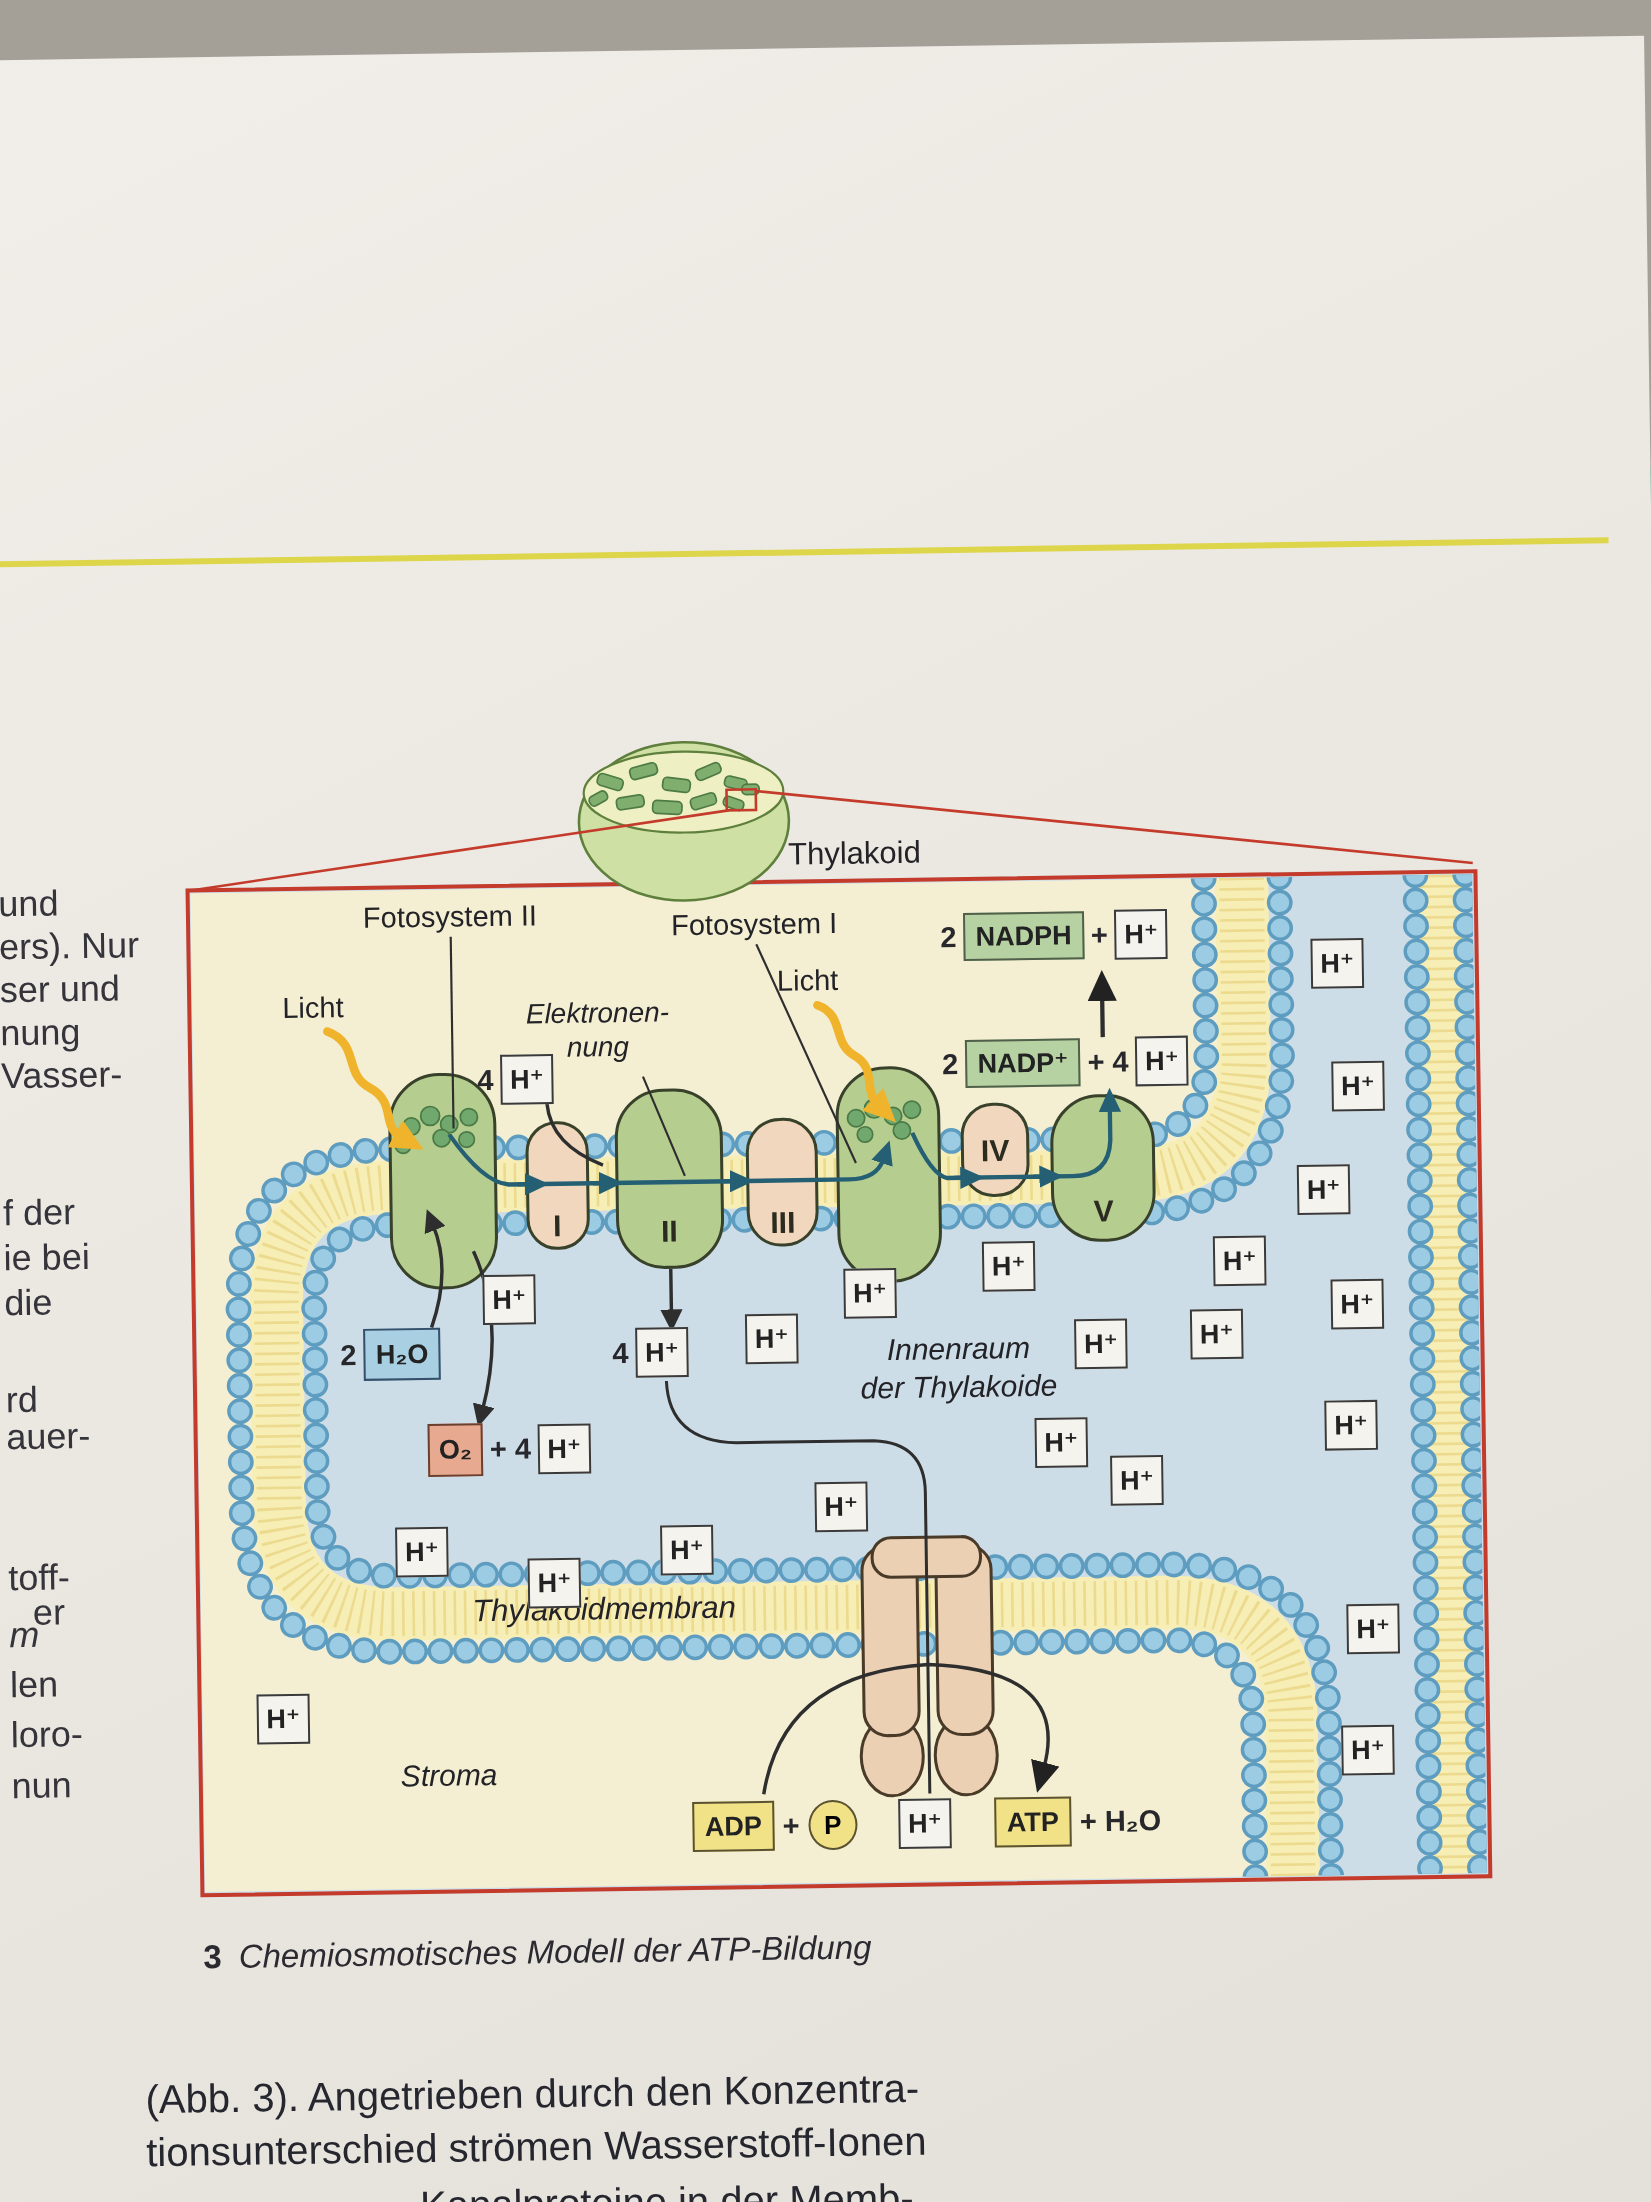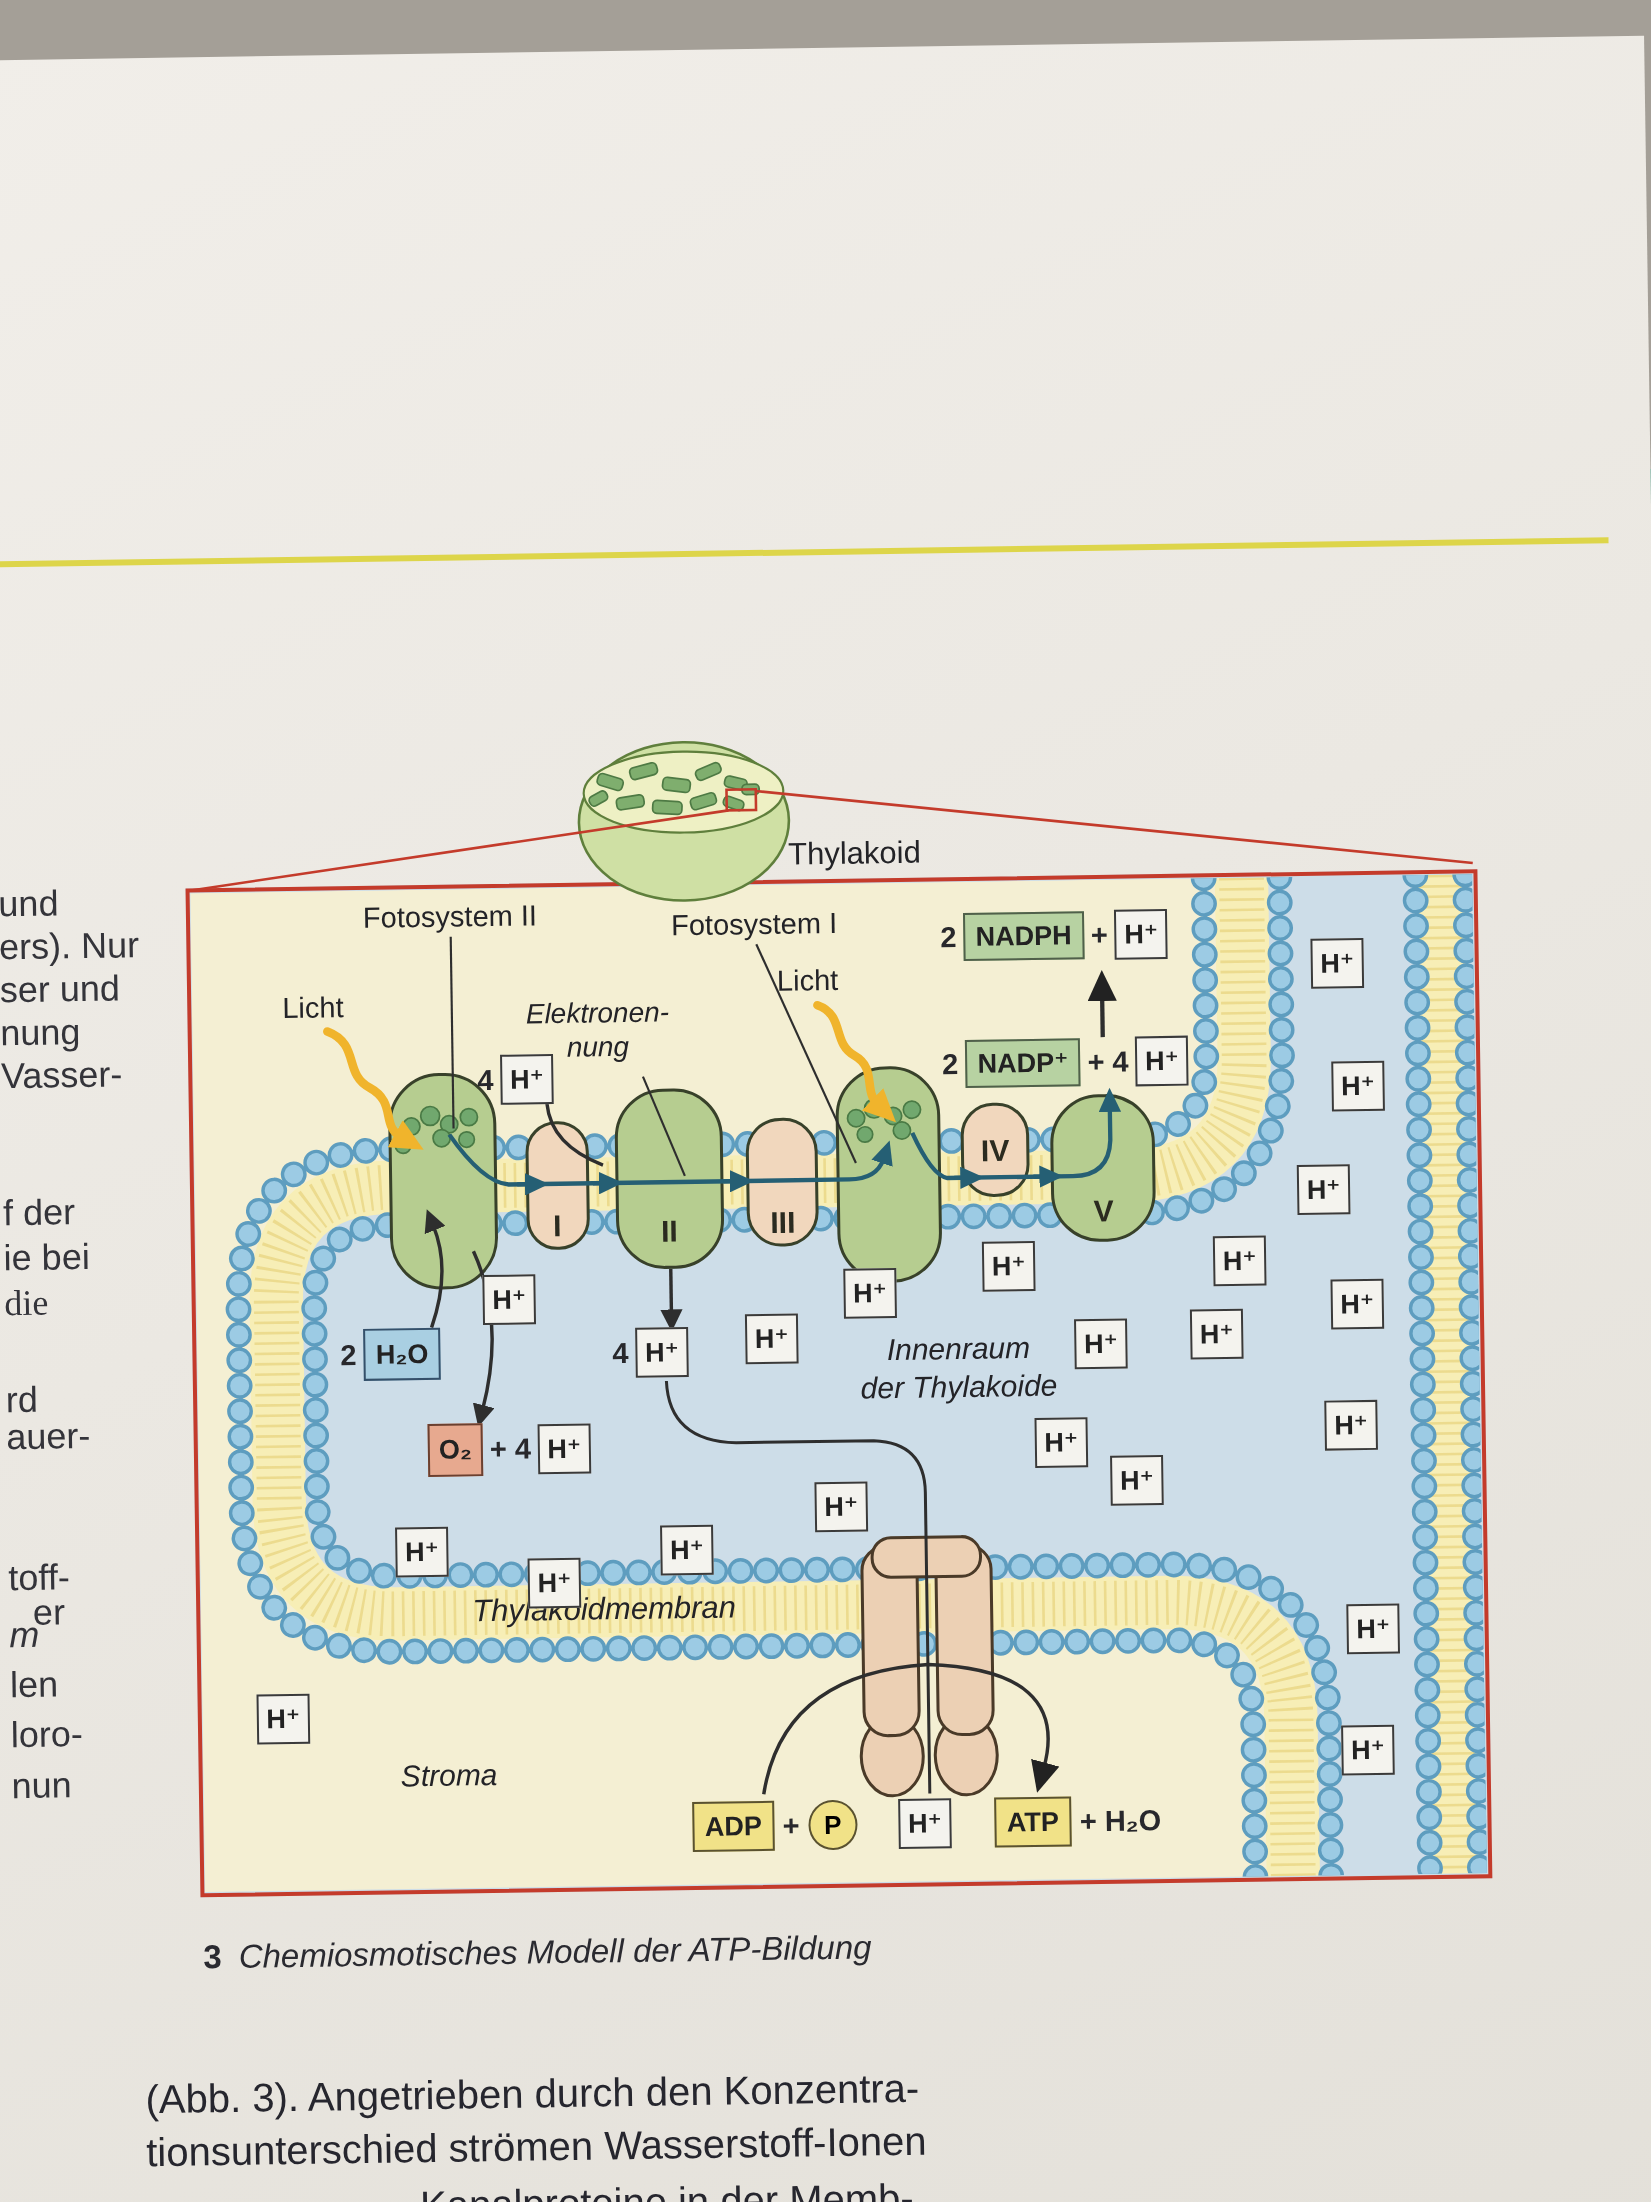--- a/index.html
+++ b/index.html
@@ -268,21 +268,21 @@
       <div class="para-line" style="left:404px;top:2177px;">Kanalproteine in der Memb-</div>
 
       <div id="margin-col">
           <div class="margin-frag" style="top: 871px;">und</div>
           <div class="margin-frag" style="top: 914px;">ers). Nur</div>
           <div class="margin-frag" style="top: 957px;">ser und</div>
           <div class="margin-frag" style="top: 1000px;">nung</div>
           <div class="margin-frag" style="top: 1043px;">Vasser-</div>
           <div class="margin-frag" style="top: 1180px;">f der</div>
           <div class="margin-frag" style="top: 1225px;">ie bei</div>
-          <div class="margin-frag" style="top: 1270px; font-family: Liberation Serif, serif;">die</div>
+          <div class="margin-frag" style="top: 1270px;">die</div>
           <div class="margin-frag" style="top: 1404px;">auer-</div>
           <div class="margin-frag" style="top: 1367px;">rd</div>
           <div class="margin-frag" style="top: 1580px; margin-left: 24px;">er</div>
           <div class="margin-frag" style="top: 1545px;">toff-</div>
           <div class="margin-frag it" style="top: 1602px;">m</div>
           <div class="margin-frag" style="top: 1652px;">len</div>
           <div class="margin-frag" style="top: 1702px;">loro-</div>
           <div class="margin-frag" style="top: 1753px;">nun</div>
         </div>
       <div id="protons">

